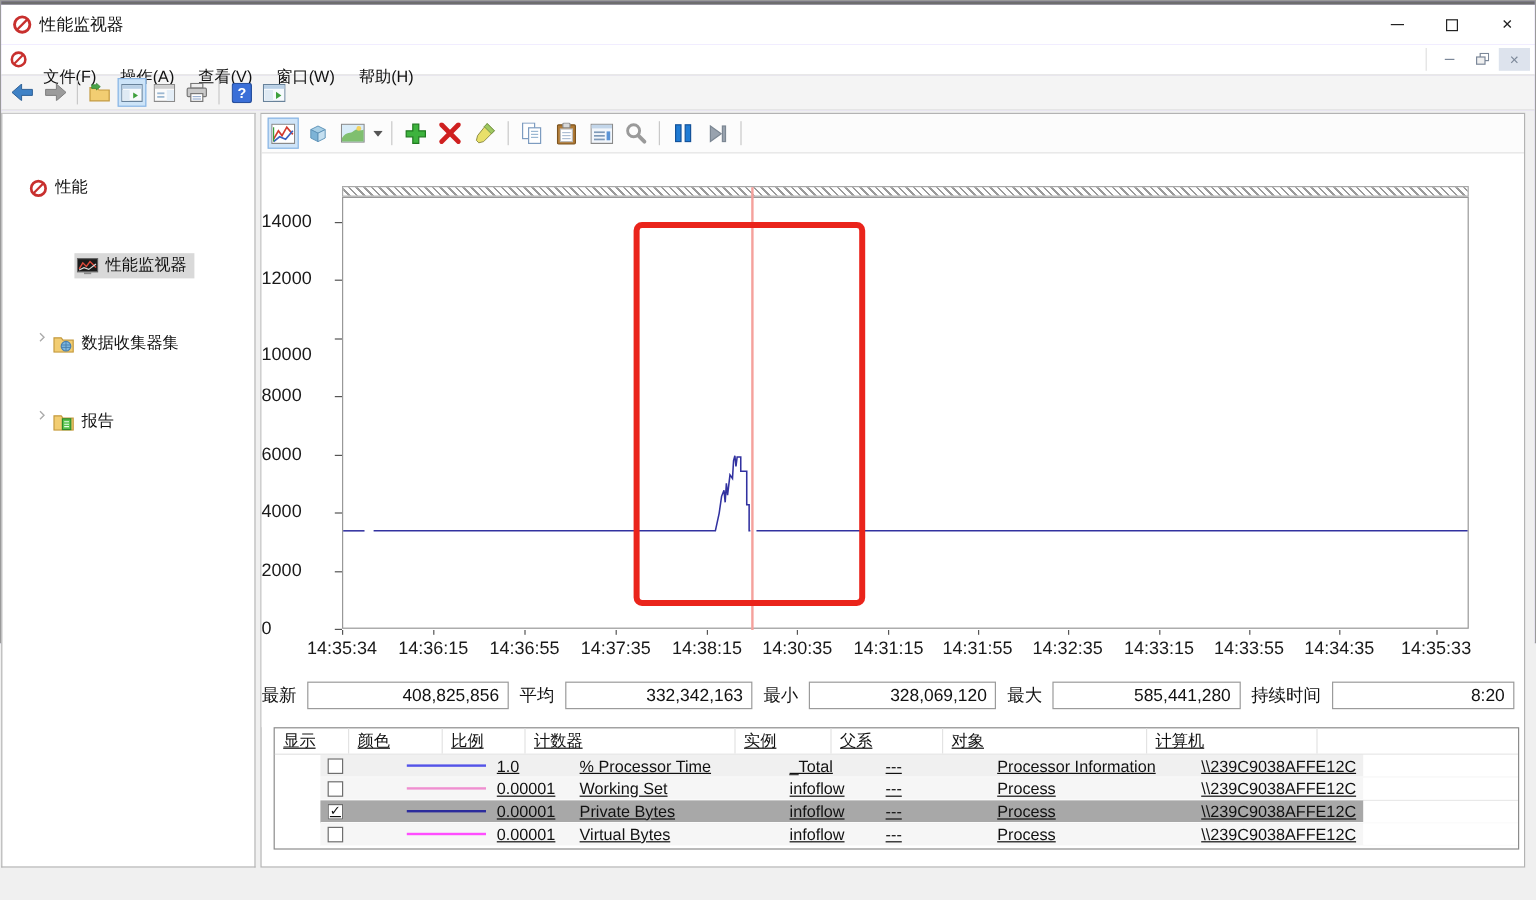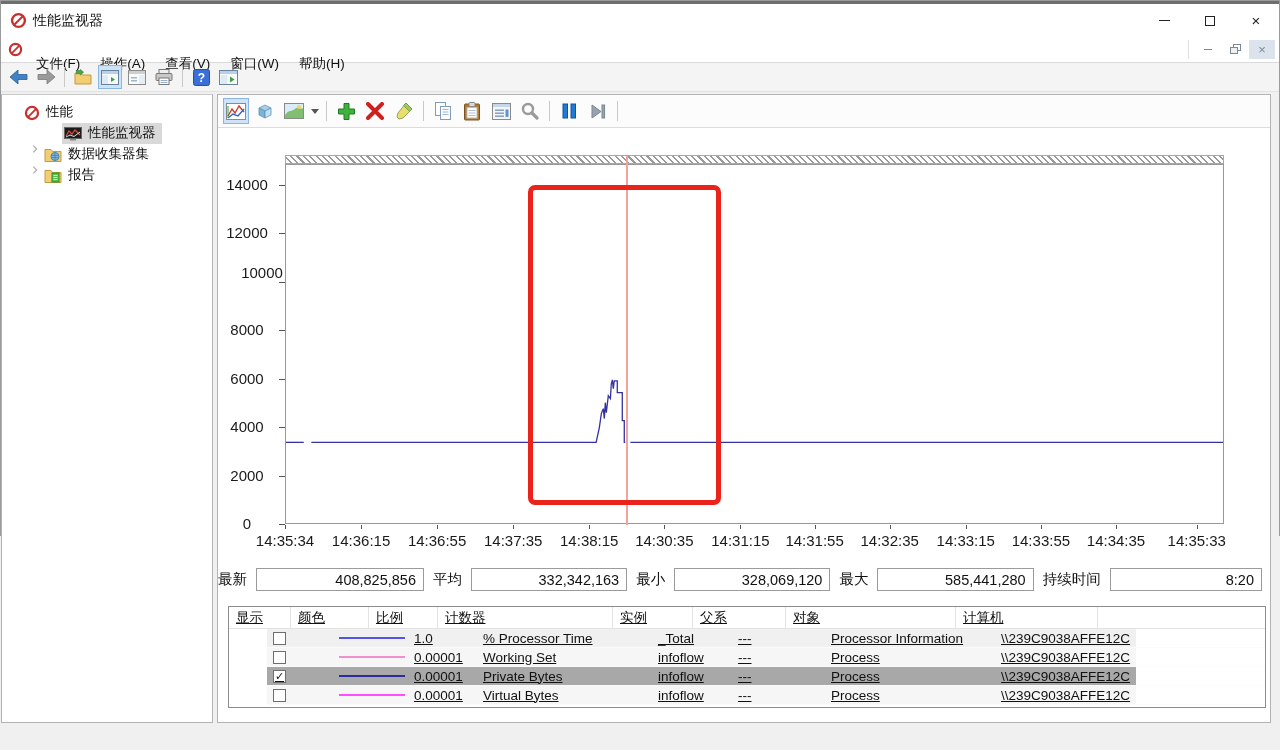--- a/index.html
+++ b/index.html
@@ -30,21 +30,21 @@
 
   
   .toolbar { height:29px; background:#f4f4f4; border-bottom:1px solid #e2e2e2; display:flex; align-items:center; padding-left:6px; gap:3px; }
   .tb-icon { width:24px; height:24px; display:flex; align-items:center; justify-content:center; border:1px solid transparent; }
   .tb-icon.hl { background:#cde4f8; border-color:#8ab6e4; }
   .tb-sep { width:1px; height:20px; background:#c9c9c9; margin:0 3px; }
 
   
   .main { display:flex; height:631px; background:#f0f0f0; padding-top:2px; }
   .tree-panel { width:212px; background:#fff; border:1px solid #b3b3b3; border-top-color:#c9c9c9; margin-left:0; padding-top:7px; font-size:13.5px; }
-  .tree-row { height:21px; display:flex; align-items:flex-start; }
+  .tree-row { height:21px; display:flex; align-items:flex-start;margin-top:44px; }
   .tree-row .chev { width:14px; display:flex; justify-content:center; }
   .tree-label { padding:1px 4px 2px 2px; white-space:nowrap; }
   .tree-row.selected .tree-label-wrap { background:#d9d9d9; }
   .tree-label-wrap { display:flex; align-items:center; gap:4px; padding:0 2px; }
 
   .right-panel { flex:1; background:#fff; border:1px solid #b3b3b3; margin-left:4px; margin-right:8px; position:relative; }
 
   
   .chart-toolbar { height:33px; border-bottom:1px solid #dcdcdc; display:flex; align-items:center; padding-left:5px; gap:3px; background:#fcfcfc; }
   .ct-icon { width:26px; height:26px; display:flex; align-items:center; justify-content:center; border:1px solid transparent; }
@@ -52,21 +52,21 @@
   .ct-caret { width:10px; height:26px; display:flex; align-items:center; justify-content:center; }
 
   
   .chart-area { position:absolute; left:0; right:0; top:33px; height:478px; background:#fff; }
   .hatch-bar { position:absolute; left:67px; top:27px; width:939px; height:9px; border:1px solid #a8a8a8;
     background:repeating-linear-gradient(45deg,#ffffff 0px,#ffffff 3px,#9a9a9a 3px,#9a9a9a 4.5px); }
   .plot { position:absolute; left:67px; top:36px; width:939px; height:360px; border:1px solid #989898; background:#fff; }
   .plot svg { position:absolute; left:0; top:0; width:100%; height:100%; overflow:visible; }
   .time-cursor { position:absolute; top:-9px; height:369px; width:2px; background:#f5a19c; }
   .red-box { position:absolute; border:5px solid #ea241b; border-radius:7px; z-index:3; }
-  .y-label { position:absolute; width:58px; text-align:center; font-size:15px; color:#1a1a1a; }
+  .y-label { position:absolute; width:58px; text-align:left; font-size:15px; color:#1a1a1a; }
   .y-tick { position:absolute; width:6px; height:1px; background:#555; left:61px; }
   .x-label { position:absolute; width:76px; text-align:center; font-size:15px; color:#1a1a1a; top:404px; }
   .x-tick { position:absolute; width:1px; height:4px; background:#555; top:397px; }
 
   
   .stats-row { position:absolute; top:440px; left:0; right:8px; display:flex; justify-content:flex-end; align-items:center; gap:9px; font-size:14.5px; }
   .stat-label { white-space:nowrap; }
   .stat-box { height:23px; border:1px solid #9b9b9b; background:#fff; display:flex; align-items:center; justify-content:flex-end; padding:0 7px; }
 
   
@@ -381,21 +381,21 @@
             <div class="y-label" style="top: 387px;">0</div>
             <div class="y-tick" style="top: 396px;"></div>
             <div class="y-label" style="top: 338.58px;">2000</div>
             <div class="y-tick" style="top: 347.58px;"></div>
             <div class="y-label" style="top: 290.161px;">4000</div>
             <div class="y-tick" style="top: 299.161px;"></div>
             <div class="y-label" style="top: 241.741px;">6000</div>
             <div class="y-tick" style="top: 250.741px;"></div>
             <div class="y-label" style="top: 193.321px;">8000</div>
             <div class="y-tick" style="top: 202.321px;"></div>
-            <div class="y-label" style="top: 136px; margin-left: 15px;">10000</div>
+            <div class="y-label" style="top: 159px;">10000</div>
             <div class="y-tick" style="top: 153.902px;"></div>
             <div class="y-label" style="top: 96.4822px;">12000</div>
             <div class="y-tick" style="top: 105.482px;"></div>
             <div class="y-label" style="top: 48.0625px;">14000</div>
             <div class="y-tick" style="top: 57.0625px;"></div>
           </div>
         <div id="x-axis">
             <div class="x-label" style="left: 29px;">14:35:34</div>
             <div class="x-tick" style="left: 67px;"></div>
             <div class="x-label" style="left: 105.059px;">14:36:15</div>

